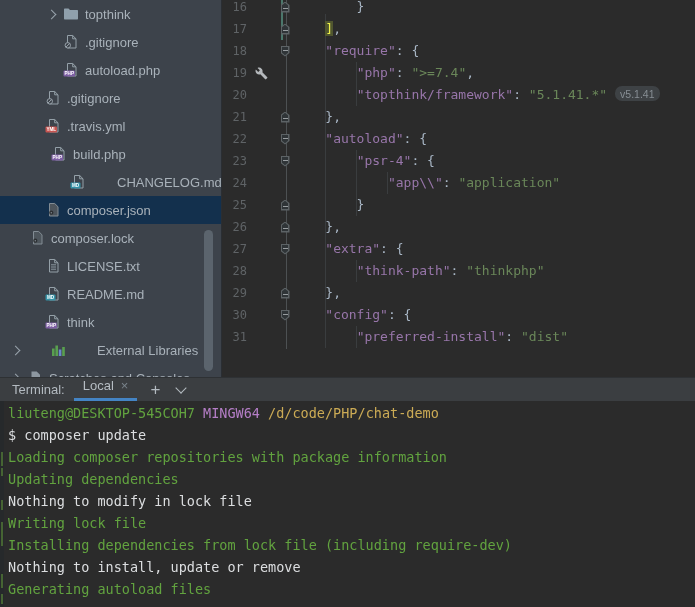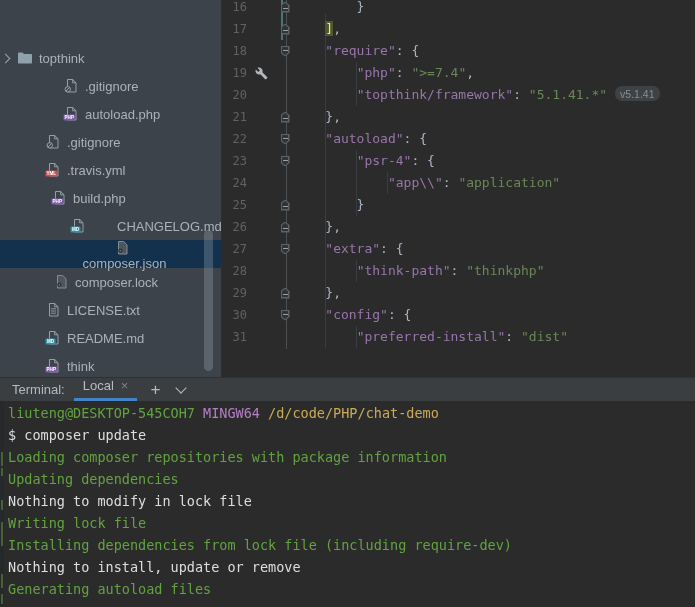--- a/index.html
+++ b/index.html
@@ -3,21 +3,21 @@
 <meta charset="utf-8">
 <style>
   html,body{margin:0;padding:0;background:#1e1e1e;}
   .app{position:relative;width:695px;height:607px;background:#2b2b2b;overflow:hidden;
        font-family:"Liberation Sans",sans-serif;-webkit-font-smoothing:antialiased;}
 
   
   .tree{position:absolute;left:0;top:0;width:222px;height:378px;background:#3d434b;
         overflow:hidden;border-right:1px solid #2a2e33;box-sizing:border-box;}
   .trow{height:28px;display:flex;align-items:center;color:#a9b2ba;font-size:13px;white-space:nowrap;}
-  .trow.sel{background:var(--selection);flex-direction:column;}
+  .trow.sel{background:var(--selection);}
   .chevslot{width:17px;flex:none;display:flex;align-items:center;}
   .chev{width:6px;height:6px;border-right:1.6px solid #9aa4ad;border-bottom:1.6px solid #9aa4ad;
         transform:rotate(-45deg);margin-left:2px;}
   .ticon{width:16px;height:16px;flex:none;margin-right:6px;}
   .ticon svg{display:block;}
   .scroll-thumb{position:absolute;left:204px;top:230px;width:9px;height:141px;border-radius:5px;
         background:rgba(170,185,198,.28);}
 
   
   .editor{position:absolute;left:222px;top:0;width:473px;height:349px;background:#2b2b2b;overflow:hidden;}
@@ -65,21 +65,21 @@
   .c-yellow{color:var(--term_yellow);} .c-white{color:var(--term_white);}
   .stripe{position:absolute;left:0;top:401px;width:4px;height:206px;background:#26292b;}
   .sdash{position:absolute;left:1px;width:2px;background:rgba(102,160,60,.5);}
 </style>
 </head>
 <body>
 
 <div class="app">
 
   <div class="tree" id="tree">
-      <div class="trow" style=" margin-top: 44px;">
+      <div class="trow" style="padding-left: 46px;">
         <span class="chevslot">
           <span class="chev"></span>
         </span>
         <span class="ticon">
           <svg width="16" height="16" viewBox="0 0 16 16">
             <path fill="#90A0AC" d="M1 3.2c0-.4.3-.7.7-.7h3.8L7 4.1h7.3c.4 0 .7.3.7.7v8c0 .4-.3.7-.7.7H1.7c-.4 0-.7-.3-.7-.7z"></path>
           </svg>
         </span>
         <span>topthink</span>
       </div>
@@ -159,21 +159,21 @@
         <span class="chevslot"></span>
         <span class="ticon">
           <svg width="16" height="16" viewBox="0 0 16 16">
             <path d="M4.5 1.5h5.2L13 4.8V14H4.5z" fill="#4E565D" stroke="#828C94"></path>
             <circle cx="6.3" cy="10.7" r="2.1" fill="#2E3134"></circle>
             <circle cx="6.3" cy="10.7" r=".7" fill="#828C94"></circle>
           </svg>
         </span>
         <span>composer.json</span>
       </div>
-      <div class="trow" style="padding-left: 12px; margin-left: 24px;">
+      <div class="trow" style="padding-left: 12px;">
         <span class="chevslot"></span>
         <span class="ticon">
           <svg width="16" height="16" viewBox="0 0 16 16">
             <path d="M4.5 1.5h5.2L13 4.8V14H4.5z" fill="#4E565D" stroke="#828C94"></path>
             <circle cx="6.3" cy="10.7" r="2.1" fill="#2E3134"></circle>
             <circle cx="6.3" cy="10.7" r=".7" fill="#828C94"></circle>
           </svg>
         </span>
         <span>composer.lock</span>
       </div>

